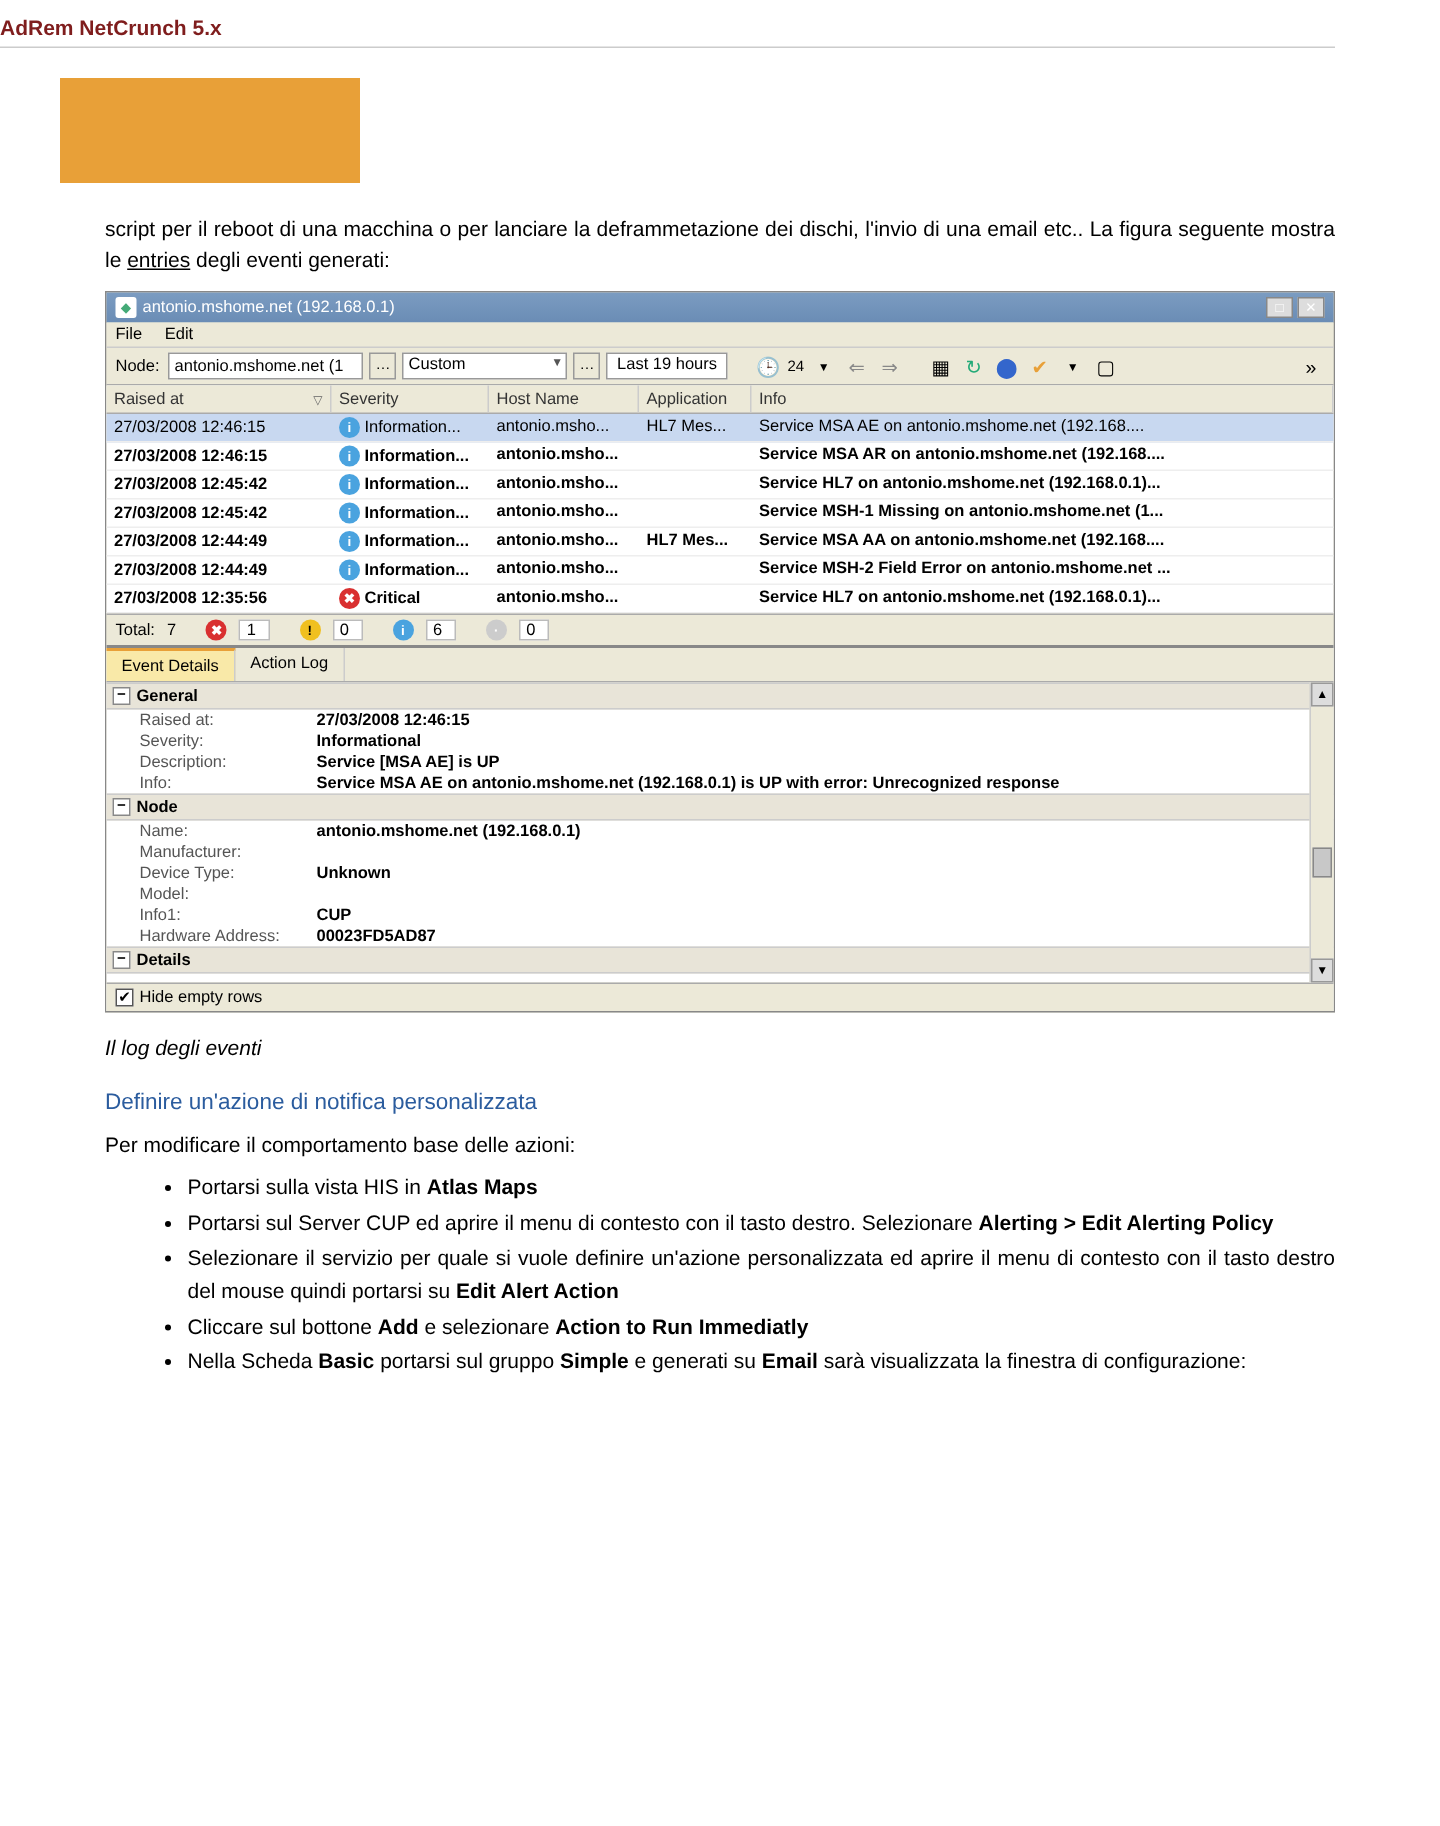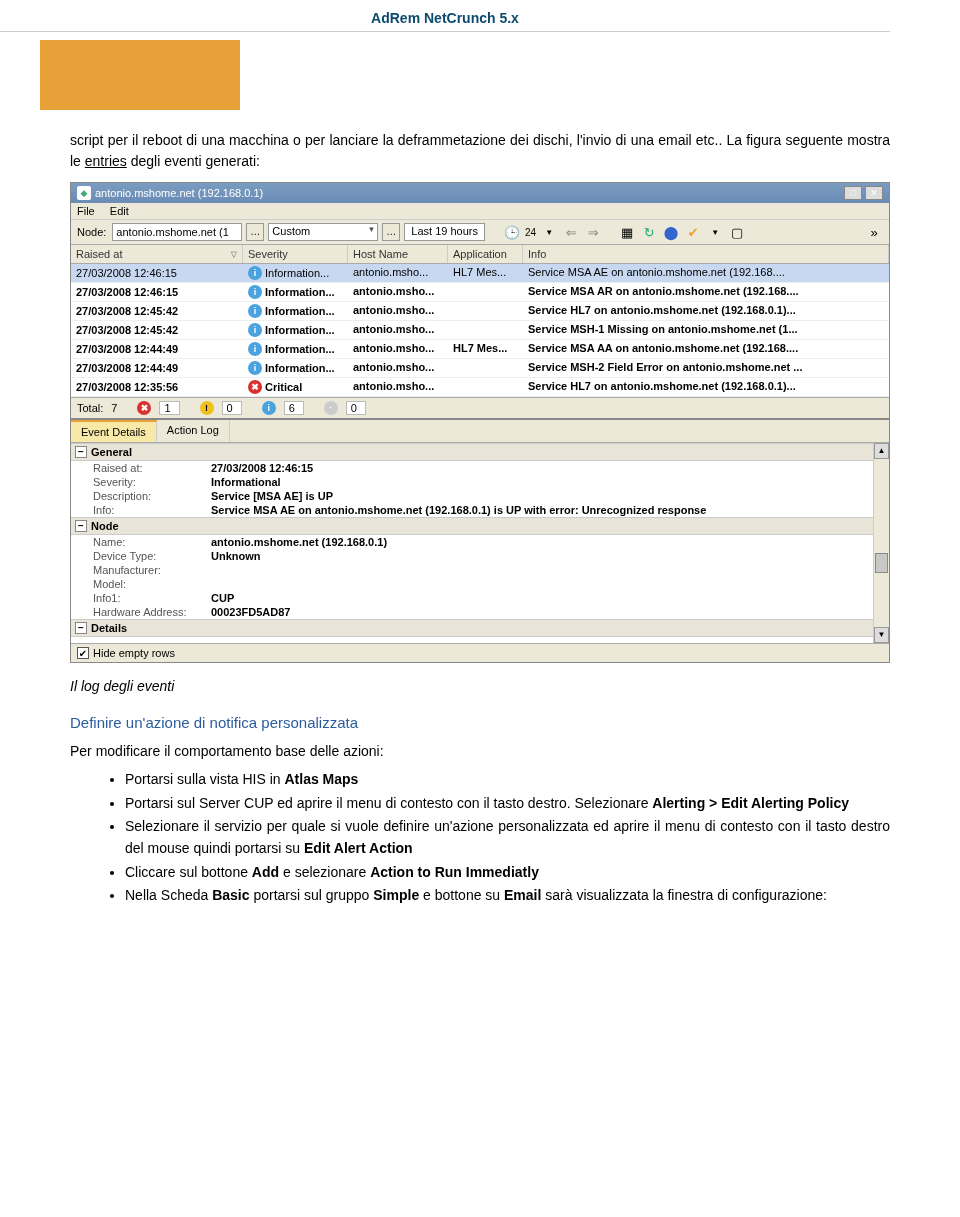--- a/index.html
+++ b/index.html
@@ -1,19 +1,19 @@
 <!DOCTYPE html>
 <html><head>
 <meta charset="utf-8">
 <style>
   * { box-sizing: border-box; margin: 0; padding: 0; }
   body { font-family: Verdana, Arial, sans-serif; background: #fff; width: 960px; font-size: 12px; color: #000; }
   
   .header-area { padding: 0 70px 0 0; }
-  .header-title { text-align: center; color: #0c4a6e; font-weight: bold; font-size: 14px; padding: 10px 0 5px 0; border-bottom: 1px solid #ccc; margin-bottom: 8px; }
+  .header-title { text-align: left; color: #7f1d1d; font-weight: bold; font-size: 14px; padding: 10px 0 5px 0; border-bottom: 1px solid #ccc; margin-bottom: 20px; }
   .orange-block { background: #e8a038; width: 200px; height: 70px; margin-left: 40px; }
   
   .doc-body { padding: 20px 70px 20px 70px; }
   .para { font-size: 14px; line-height: 1.5; text-align: justify; margin-bottom: 6px; }
   .para u { text-decoration: underline; }
   
   
   .app-window { border: 1px solid #888; margin: 10px 0 15px 0; background: #ece9d8; font-family: Tahoma, Arial, sans-serif; font-size: 11px; }
   .titlebar { background: linear-gradient(#7b9cc1, #6a8cb5); color: #fff; padding: 3px 6px; display: flex; align-items: center; justify-content: space-between; }
   .titlebar-left { display: flex; align-items: center; gap: 4px; }
@@ -31,21 +31,21 @@
   .tb-select { border: 1px solid #999; background: #fff; padding: 1px 3px; font-size: 11px; height: 18px; width: 110px; position: relative; }
   .tb-select::after { content: "▼"; position: absolute; right: 2px; font-size: 8px; color: #555; }
   .tb-btn-small { border: 1px solid #999; background: #ece9d8; width: 18px; height: 18px; text-align: center; line-height: 16px; cursor: pointer; font-size: 10px; }
   .tb-btn { border: 1px solid #999; background: #fff; padding: 1px 6px; height: 18px; cursor: pointer; font-size: 11px; }
   .tb-icon { width: 18px; height: 18px; display: inline-flex; align-items: center; justify-content: center; cursor: pointer; font-size: 13px; }
   
   
   .grid { background: #fff; }
   .grid-header { display: flex; background: #ece9d8; border-bottom: 1px solid #aaa; }
   .grid-header > div { padding: 3px 5px; border-right: 1px solid #ccc; font-size: 11px; color: #333; }
-  .col-raised { width: 172px; display: flex; align-items: center; justify-content: space-between; }
+  .col-raised { width: 150px; display: flex; align-items: center; justify-content: space-between; }
   .col-sev { width: 105px; }
   .col-host { width: 100px; }
   .col-app { width: 75px; }
   .col-info { flex: 1; }
   
   .grid-row { display: flex; border-bottom: 1px solid #eee; }
   .grid-row.selected { background: #c8d8f0; }
   .grid-row > div { padding: 2px 5px; font-size: 11px; }
   .sev-cell { display: flex; align-items: center; gap: 3px; }
   .sev-icon { width: 14px; height: 14px; border-radius: 50%; display: inline-flex; align-items: center; justify-content: center; font-size: 9px; font-weight: bold; color: #fff; }
@@ -261,26 +261,26 @@
 
         <div class="section-hdr">
           <span class="collapse-btn">−</span>
           <span>Node</span>
         </div>
         <div class="detail-row">
             <div class="detail-label">Name:</div>
             <div class="detail-value">antonio.mshome.net (192.168.0.1)</div>
           </div>
         <div class="detail-row">
+            <div class="detail-label">Manufacturer:</div>
+            <div class="detail-value"></div>
+          </div>
+        <div class="detail-row">
             <div class="detail-label">Device Type:</div>
             <div class="detail-value">Unknown</div>
-          </div>
-        <div class="detail-row">
-            <div class="detail-label">Manufacturer:</div>
-            <div class="detail-value"></div>
           </div>
         <div class="detail-row">
             <div class="detail-label">Model:</div>
             <div class="detail-value"></div>
           </div>
         <div class="detail-row">
             <div class="detail-label">Info1:</div>
             <div class="detail-value">CUP</div>
           </div>
         <div class="detail-row">
@@ -312,16 +312,16 @@
 
   <p class="heading">Definire un'azione di notifica personalizzata</p>
 
   <p class="intro">Per modificare il comportamento base delle azioni:</p>
 
   <ul class="bullets">
     <li><span>Portarsi sulla vista HIS in </span><b>Atlas Maps</b></li>
     <li><span>Portarsi sul Server CUP ed aprire il menu di contesto con il tasto destro. Selezionare </span><b>Alerting &gt; Edit Alerting Policy</b></li>
     <li><span>Selezionare il servizio per quale si vuole definire un'azione personalizzata ed aprire il menu di contesto con il tasto destro del mouse quindi portarsi su </span><b>Edit Alert Action</b></li>
     <li><span>Cliccare sul bottone </span><b>Add</b><span> e selezionare </span><b>Action to Run Immediatly</b></li>
-    <li><span>Nella Scheda </span><b>Basic</b><span> portarsi sul gruppo </span><b>Simple</b><span> e bottone su </span><b>Email</b><span> sarà visualizzata la finestra di configurazione:</span></li>
+    <li><span>Nella Scheda </span><b>Basic</b><span> portarsi sul gruppo </span><b>Simple</b><span> e generati su </span><b>Email</b><span> sarà visualizzata la finestra di configurazione:</span></li>
   </ul>
 
 </div>
 
 </body></html>

